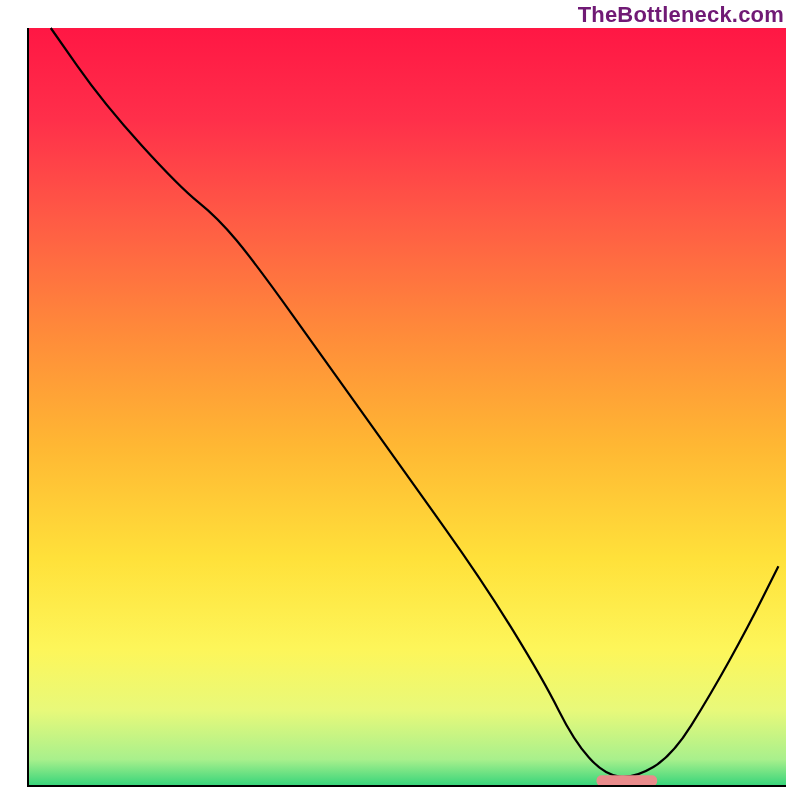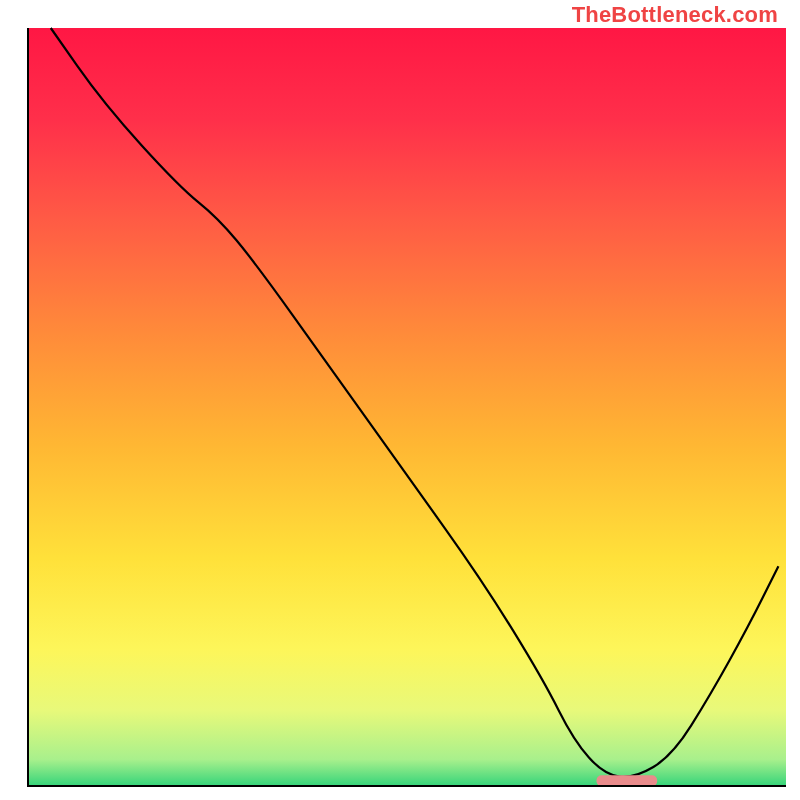--- a/index.html
+++ b/index.html
@@ -12,24 +12,24 @@
     overflow: hidden;
   }
   .container {
     position: relative;
     width: 800px;
     height: 800px;
   }
   .watermark {
     position: absolute;
     top: 2px;
-    right: 22px;
+    right: 16px;
     font-size: 22px;
     font-weight: 600;
-    color: #ef4444;
+    color: #701a75;
     letter-spacing: 0.2px;
     z-index: 5;
   }
   svg.chart {
     position: absolute;
     left: 0; top: 0;
     width: 800px;
     height: 800px;
   }
 </style>

